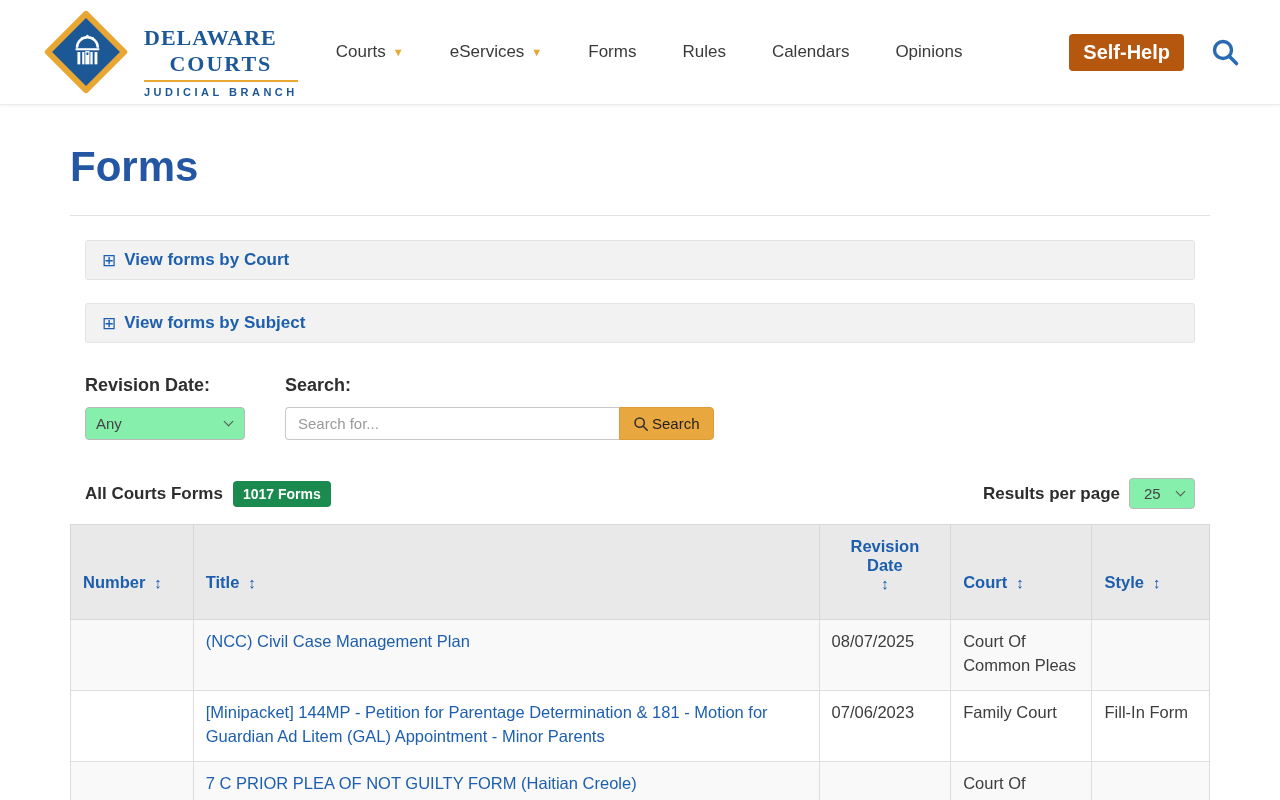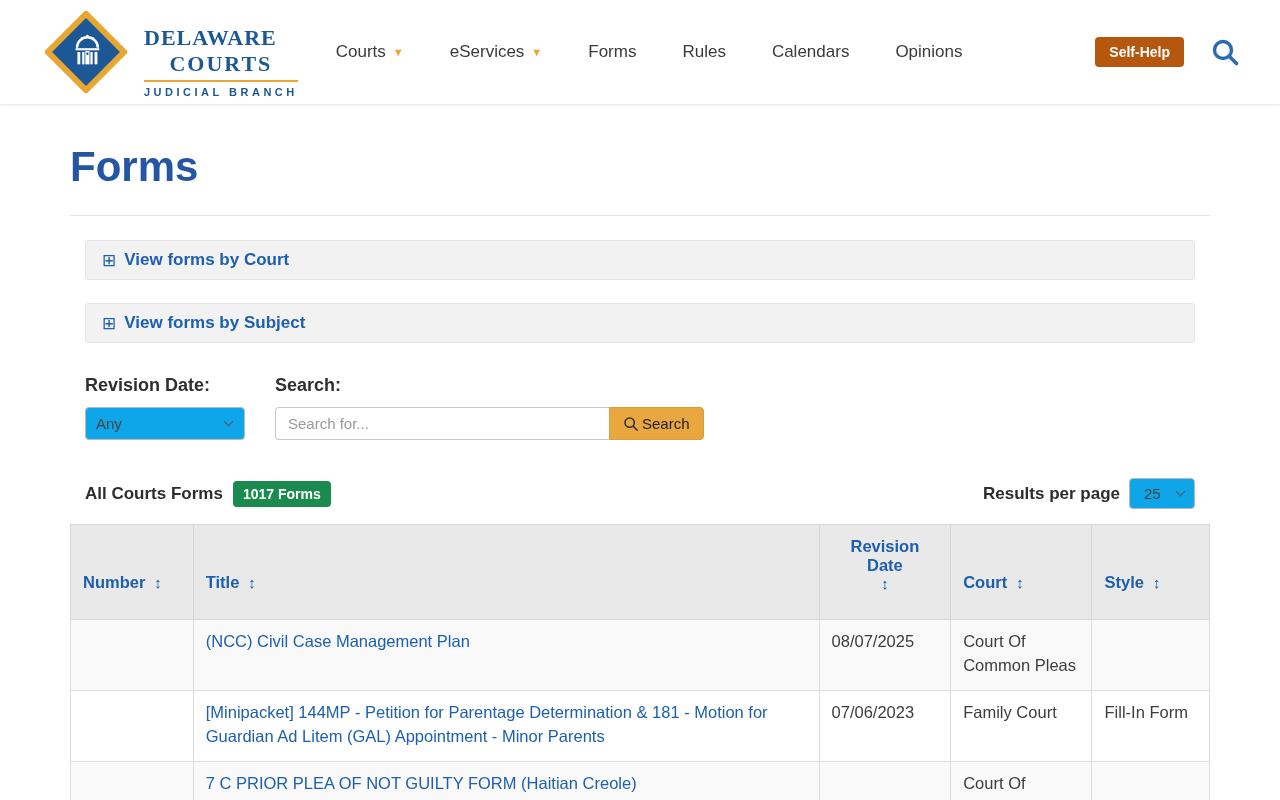--- a/index.html
+++ b/index.html
@@ -21,42 +21,42 @@
   .logo-line2 { font-family: "Liberation Serif", serif; font-weight: bold; font-size: 22px; letter-spacing: 2px;
     text-align: center; padding-bottom: 3px; border-bottom: 2px solid var(--gold, #e8a733); }
   .logo-line3 { font-size: 11px; font-weight: bold; letter-spacing: 3.5px; text-align: center; margin-top: 4px; }
 
   .nav { display: flex; align-items: center; margin-left: 38px; gap: 46px; }
   .nav-item { font-size: 17px; color: #3a3a3a; text-decoration: none; display: flex;
     align-items: center; cursor: pointer; white-space: nowrap; }
   .nav-caret { color: var(--gold, #e8a733); font-size: 11px; margin-left: 7px; }
 
   .selfhelp-btn { margin-left: auto; background: var(--selfhelp-orange, #b5570f); color: #fff;
-    font-weight: bold; font-size: 14px; padding: 7px 14px; border: none; border-radius: 4px; cursor: pointer; }
+    font-weight: bold; font-size: 20px; padding: 7px 14px; border: none; border-radius: 4px; cursor: pointer; }
   .header-search { margin-left: 26px; cursor: pointer; display: flex; align-items: center; }
 
   
   .main { padding: 0 70px; }
   .page-title { color: var(--heading-blue, #2456a4); font-size: 42px; font-weight: bold; margin: 38px 0 24px; }
   .title-rule { border: none; border-top: 1px solid #e2e2e2; margin-bottom: 24px; }
 
   .accordion { margin: 0 15px 23px; background: #f2f2f2; border: 1px solid #e4e4e4; border-radius: 3px;
     padding: 9px 16px; display: flex; align-items: center; cursor: pointer; }
   .accordion-label { color: var(--link-blue, #1d5fae); font-weight: bold; font-size: 17px; }
   .plus-icon { color: var(--link-blue, #1d5fae); font-size: 17px; margin-right: 8px; font-weight: normal; line-height: 1; }
 
   .filters { display: flex; margin: 32px 15px 0; }
   .filter-label { font-weight: bold; font-size: 18px; color: #2f2f2f; margin-bottom: 11px; display: block; }
   .select-wrap { position: relative; display: inline-block; }
   .select-wrap select { appearance: none; -webkit-appearance: none; border: 1px solid #b9b9b9;
-    border-radius: 4px; background: #0ea5e9; font-size: 15px; color: #444; font-family: inherit; }
+    border-radius: 4px; background: #86efac; font-size: 15px; color: #444; font-family: inherit; }
   .chev { position: absolute; right: 13px; top: 11px; width: 7px; height: 7px;
     border-right: 1.5px solid #555; border-bottom: 1.5px solid #555; transform: rotate(45deg); pointer-events: none; }
   .revision-select { width: 160px; height: 33px; padding: 0 26px 0 10px; }
-  .search-group { margin-left: 30px; }
+  .search-group { margin-left: 40px; }
   .search-row { display: flex; }
   .search-input { width: 334px; height: 33px; border: 1px solid #c9c9c9; border-right: none;
     border-radius: 4px 0 0 4px; padding: 0 12px; font-size: 15px; font-family: inherit; color: #333; }
   .search-input::placeholder { color: #9a9a9a; }
   .search-btn { height: 33px; background: var(--btn-gold, #e9a73f); border: 1px solid #dd9c35;
     border-radius: 0 4px 4px 0; padding: 0 13px; font-size: 15px; color: #222; font-family: inherit;
     display: flex; align-items: center; gap: 3px; cursor: pointer; }
 
   .results-bar { display: flex; align-items: center; margin: 38px 15px 15px; }
   .results-heading { font-weight: bold; font-size: 17px; color: #2d2d2d; }

